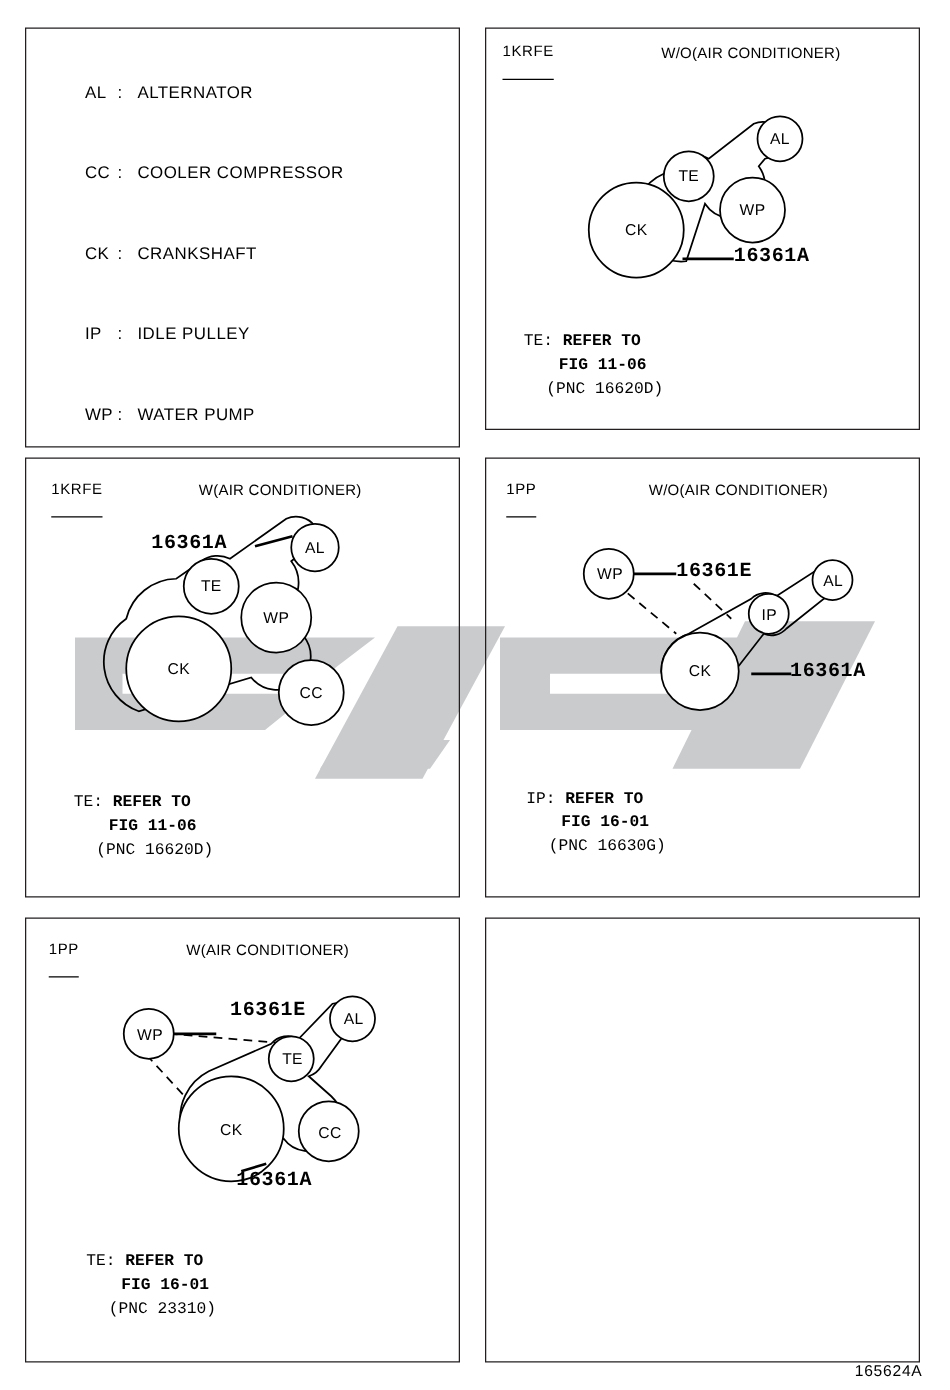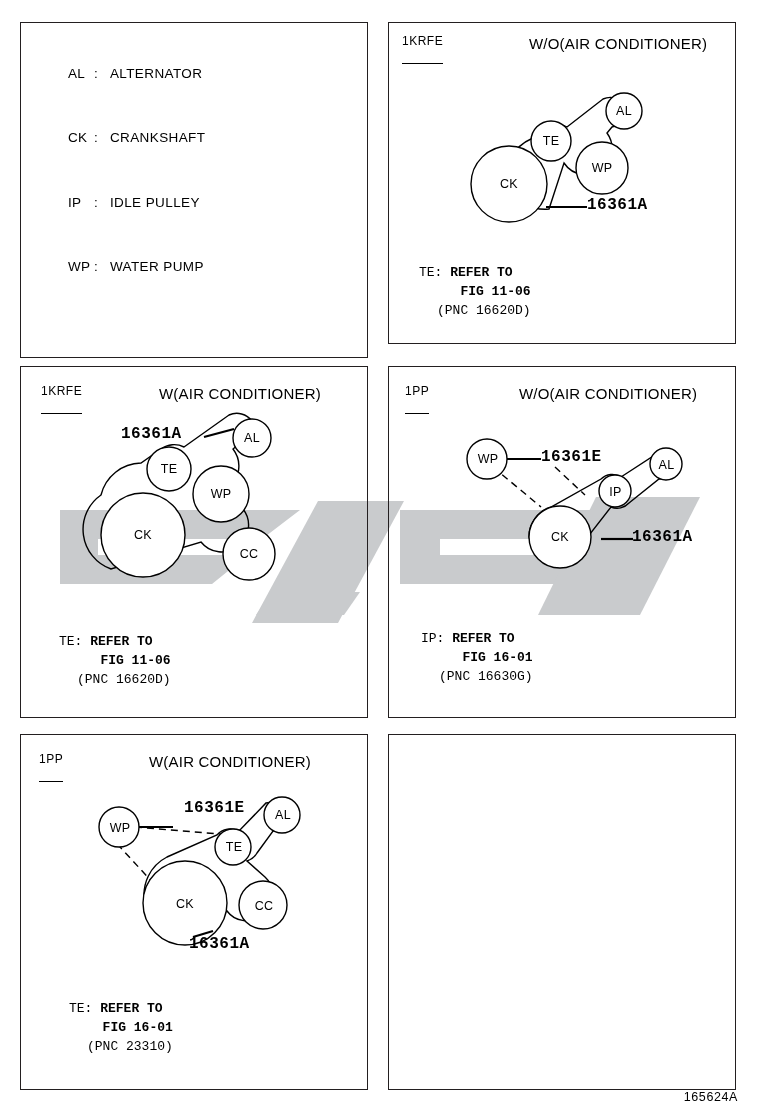--- a/index.html
+++ b/index.html
@@ -60,38 +60,38 @@
   .engine-tag {
     position: absolute;
     font-size: 12px;
     letter-spacing: 0.5px;
     border-bottom: 1px solid #000;
     padding-bottom: 15px;
     line-height: 13px;
   }
   .ac-title {
     position: absolute;
-    font-size: 15px;
+    font-size: 12px;
     letter-spacing: 0.2px;
     white-space: nowrap;
   }
 
   
   .refer {
     position: absolute;
     font-family: "Liberation Mono", monospace;
     font-size: 13px;
     line-height: 19px;
     white-space: nowrap;
   }
   .refer .lead { font-weight: normal; }
   .refer .rline { font-weight: bold; }
   .refer .fig   { font-weight: bold; }
   .refer .pnc   { font-weight: normal; }
-  .refer .r2 { padding-left: 28px; text-align: right; }
+  .refer .r2 { padding-left: 28px; }
   .refer .r3 { padding-left: 18px; }
 
   
   .partno {
     position: absolute;
     font-family: "Liberation Mono", monospace;
     font-weight: bold;
     font-size: 16px;
     letter-spacing: 0.5px;
     white-space: nowrap;
@@ -149,20 +149,23 @@
     </g>
   </svg>
 </div>
 
 <div class="panel p1">
   <div class="legend">
     <div class="legend-row">
       <span class="legend-code">AL</span><span class="legend-colon">:</span><span>ALTERNATOR</span>
     </div>
     <div class="legend-row">
+      <span class="legend-code">CC</span><span class="legend-colon">:</span><span>COOLER COMPRESSOR</span>
+    </div>
+    <div class="legend-row">
       <span class="legend-code">CK</span><span class="legend-colon">:</span><span>CRANKSHAFT</span>
     </div>
     <div class="legend-row">
       <span class="legend-code">IP</span><span class="legend-colon">:</span><span>IDLE PULLEY</span>
     </div>
     <div class="legend-row">
       <span class="legend-code">WP</span><span class="legend-colon">:</span><span>WATER PUMP</span>
     </div>
   </div>
 </div>

